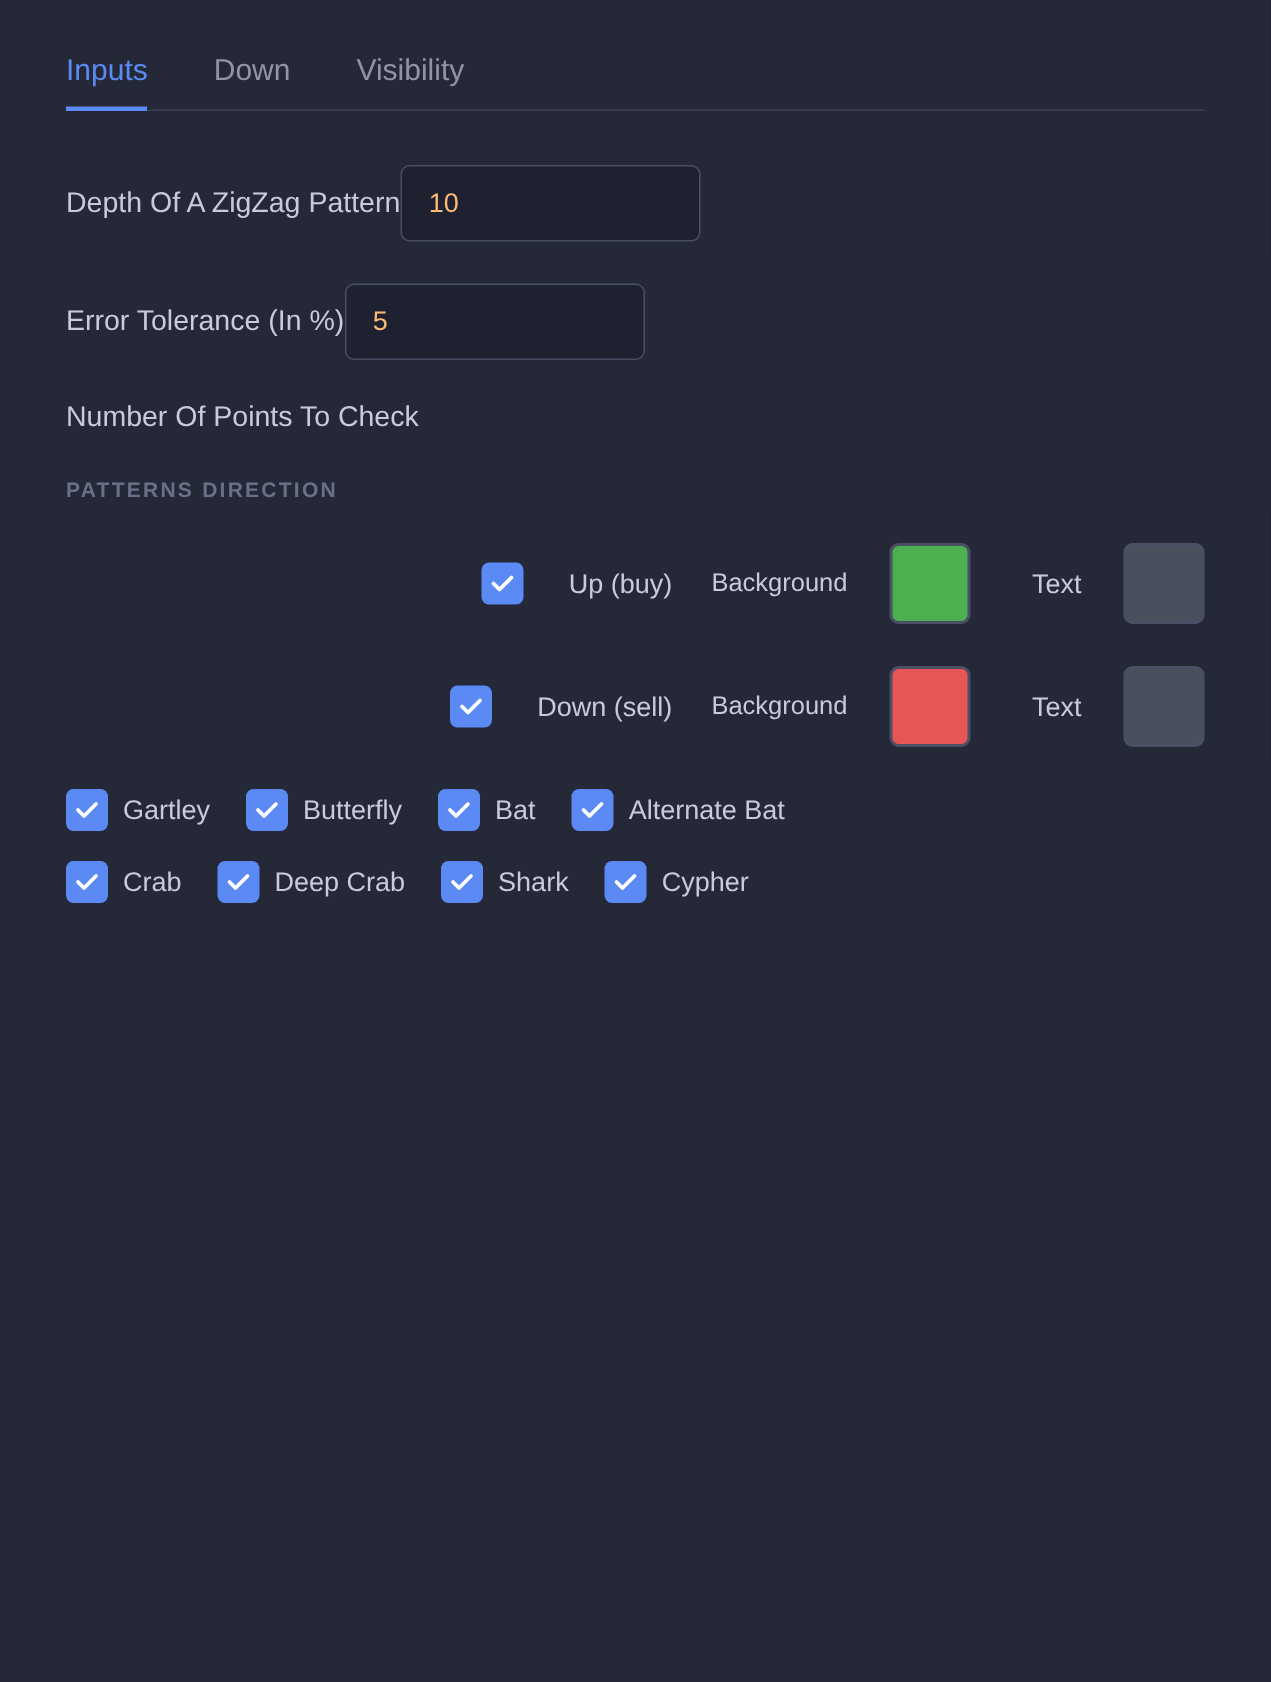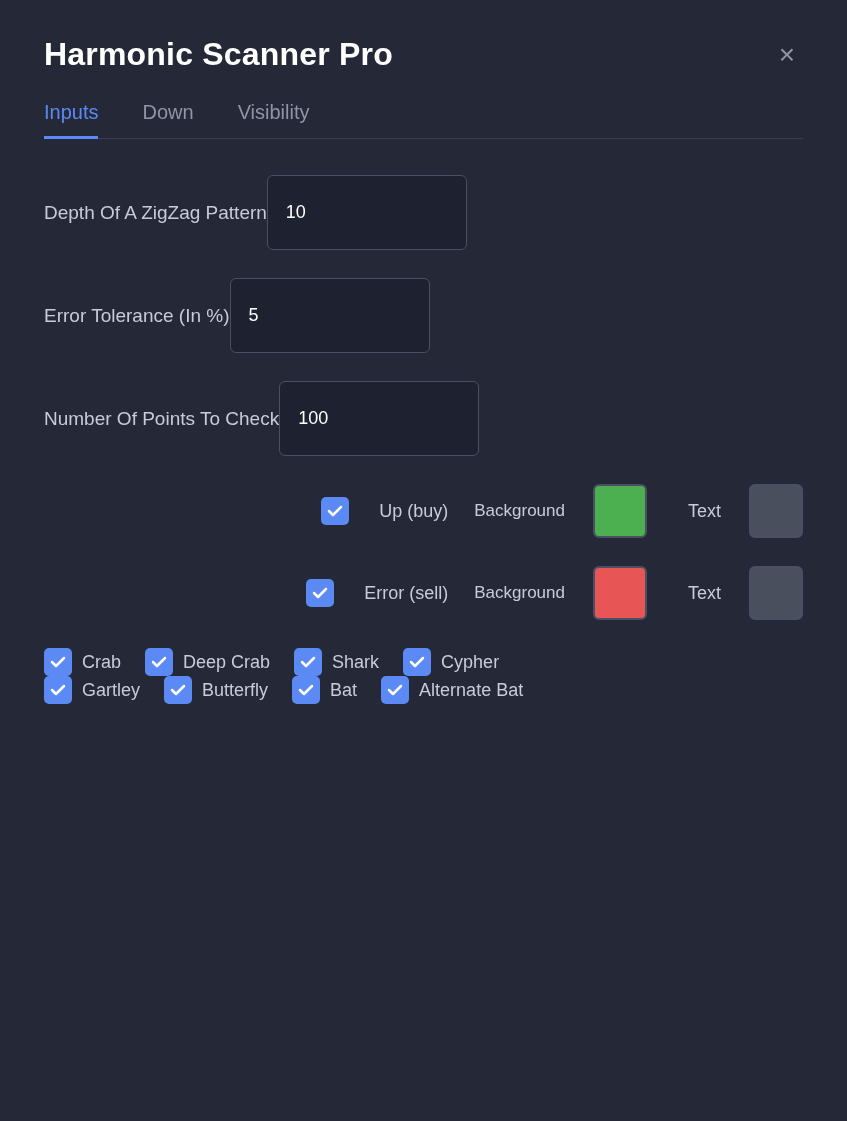--- a/index.html
+++ b/index.html
@@ -79,23 +79,23 @@
     .form-label {
       font-size: 19px;
       color: #c8ccd8;
       font-weight: 400;
     }
 
     .form-input {
       background: #1e2130;
       border: 1.5px solid #4a4f66;
       border-radius: 6px;
-      color: #ffffff;
+      color: #fdba74;
       font-size: 18px;
-      padding: 26px 18px;
+      padding: 14px 18px;
       width: 200px;
       outline: none;
     }
 
     
     .section-header {
       font-size: 14px;
       font-weight: 600;
       color: #6b7089;
       letter-spacing: 1.5px;
@@ -181,24 +181,20 @@
     .pattern-label {
       font-size: 18px;
       color: #c8ccd8;
     }
   </style>
 </head>
 <body>
 
 <div class="dialog">
 
-  <div class="dialog-header">
-    <h1 class="dialog-title">Harmonic Scanner Pro</h1>
-    <button class="close-button">×</button>
-  </div>
 
   <div class="tabs">
     <div class="tab active">Inputs</div>
     <div class="tab">Down</div>
     <div class="tab">Visibility</div>
   </div>
 
   <div>
 
     <div class="form-row">
@@ -206,56 +202,91 @@
       <input class="form-input" type="number" value="10" style="">
     </div>
 
     <div class="form-row">
       <label class="form-label">Error Tolerance (In %)</label>
       <input class="form-input" type="number" value="5" style="">
     </div>
 
     <div class="form-row">
       <label class="form-label">Number Of Points To Check</label>
-      <input class="form-input" type="number" value="100" style="">
     </div>
 
   </div>
 
   <div style="margin-top: 20px;">
+    <div class="section-header">PATTERNS DIRECTION</div>
 
     <div class="direction-row">
       <div class="checkbox">
         <svg viewBox="0 0 16 16" fill="none" xmlns="http://www.w3.org/2000/svg">
           <polyline points="2,8 6,12 14,4" stroke="white" stroke-width="2.5" stroke-linecap="round" stroke-linejoin="round"></polyline>
         </svg>
       </div>
       <span class="direction-label">Up (buy)</span>
       <span class="bg-label">Background</span>
       <div class="color-swatch green"></div>
       <span class="text-label">Text</span>
       <div class="color-swatch dark-gray"></div>
     </div>
 
     <div class="direction-row">
       <div class="checkbox">
         <svg viewBox="0 0 16 16" fill="none" xmlns="http://www.w3.org/2000/svg">
           <polyline points="2,8 6,12 14,4" stroke="white" stroke-width="2.5" stroke-linecap="round" stroke-linejoin="round"></polyline>
         </svg>
       </div>
-      <span class="direction-label">Error (sell)</span>
+      <span class="direction-label">Down (sell)</span>
       <span class="bg-label">Background</span>
       <div class="color-swatch red"></div>
       <span class="text-label">Text</span>
       <div class="color-swatch dark-gray2"></div>
     </div>
   </div>
 
   <div style="margin-top: 24px;">
 
+    <div class="patterns-row" style="margin-bottom: 20px;">
+      <div class="pattern-item">
+        <div class="checkbox">
+          <svg viewBox="0 0 16 16" fill="none">
+              <polyline points="2,8 6,12 14,4" stroke="white" stroke-width="2.5" stroke-linecap="round" stroke-linejoin="round"></polyline>
+            </svg>
+        </div>
+        <span class="pattern-label">Gartley</span>
+      </div>
+      <div class="pattern-item">
+        <div class="checkbox">
+          <svg viewBox="0 0 16 16" fill="none">
+              <polyline points="2,8 6,12 14,4" stroke="white" stroke-width="2.5" stroke-linecap="round" stroke-linejoin="round"></polyline>
+            </svg>
+        </div>
+        <span class="pattern-label">Butterfly</span>
+      </div>
+      <div class="pattern-item">
+        <div class="checkbox">
+          <svg viewBox="0 0 16 16" fill="none">
+              <polyline points="2,8 6,12 14,4" stroke="white" stroke-width="2.5" stroke-linecap="round" stroke-linejoin="round"></polyline>
+            </svg>
+        </div>
+        <span class="pattern-label">Bat</span>
+      </div>
+      <div class="pattern-item">
+        <div class="checkbox">
+          <svg viewBox="0 0 16 16" fill="none">
+              <polyline points="2,8 6,12 14,4" stroke="white" stroke-width="2.5" stroke-linecap="round" stroke-linejoin="round"></polyline>
+            </svg>
+        </div>
+        <span class="pattern-label">Alternate Bat</span>
+      </div>
+    </div>
+
     <div class="patterns-row">
       <div class="pattern-item">
         <div class="checkbox">
           <svg viewBox="0 0 16 16" fill="none">
               <polyline points="2,8 6,12 14,4" stroke="white" stroke-width="2.5" stroke-linecap="round" stroke-linejoin="round"></polyline>
             </svg>
         </div>
         <span class="pattern-label">Crab</span>
       </div>
       <div class="pattern-item">
@@ -276,50 +307,15 @@
       </div>
       <div class="pattern-item">
         <div class="checkbox">
           <svg viewBox="0 0 16 16" fill="none">
               <polyline points="2,8 6,12 14,4" stroke="white" stroke-width="2.5" stroke-linecap="round" stroke-linejoin="round"></polyline>
             </svg>
         </div>
         <span class="pattern-label">Cypher</span>
       </div>
     </div>
-
-    <div class="patterns-row" style="margin-bottom: 20px;">
-      <div class="pattern-item">
-        <div class="checkbox">
-          <svg viewBox="0 0 16 16" fill="none">
-              <polyline points="2,8 6,12 14,4" stroke="white" stroke-width="2.5" stroke-linecap="round" stroke-linejoin="round"></polyline>
-            </svg>
-        </div>
-        <span class="pattern-label">Gartley</span>
-      </div>
-      <div class="pattern-item">
-        <div class="checkbox">
-          <svg viewBox="0 0 16 16" fill="none">
-              <polyline points="2,8 6,12 14,4" stroke="white" stroke-width="2.5" stroke-linecap="round" stroke-linejoin="round"></polyline>
-            </svg>
-        </div>
-        <span class="pattern-label">Butterfly</span>
-      </div>
-      <div class="pattern-item">
-        <div class="checkbox">
-          <svg viewBox="0 0 16 16" fill="none">
-              <polyline points="2,8 6,12 14,4" stroke="white" stroke-width="2.5" stroke-linecap="round" stroke-linejoin="round"></polyline>
-            </svg>
-        </div>
-        <span class="pattern-label">Bat</span>
-      </div>
-      <div class="pattern-item">
-        <div class="checkbox">
-          <svg viewBox="0 0 16 16" fill="none">
-              <polyline points="2,8 6,12 14,4" stroke="white" stroke-width="2.5" stroke-linecap="round" stroke-linejoin="round"></polyline>
-            </svg>
-        </div>
-        <span class="pattern-label">Alternate Bat</span>
-      </div>
-    </div>
   </div>
 
 </div>
 
 </body></html>

